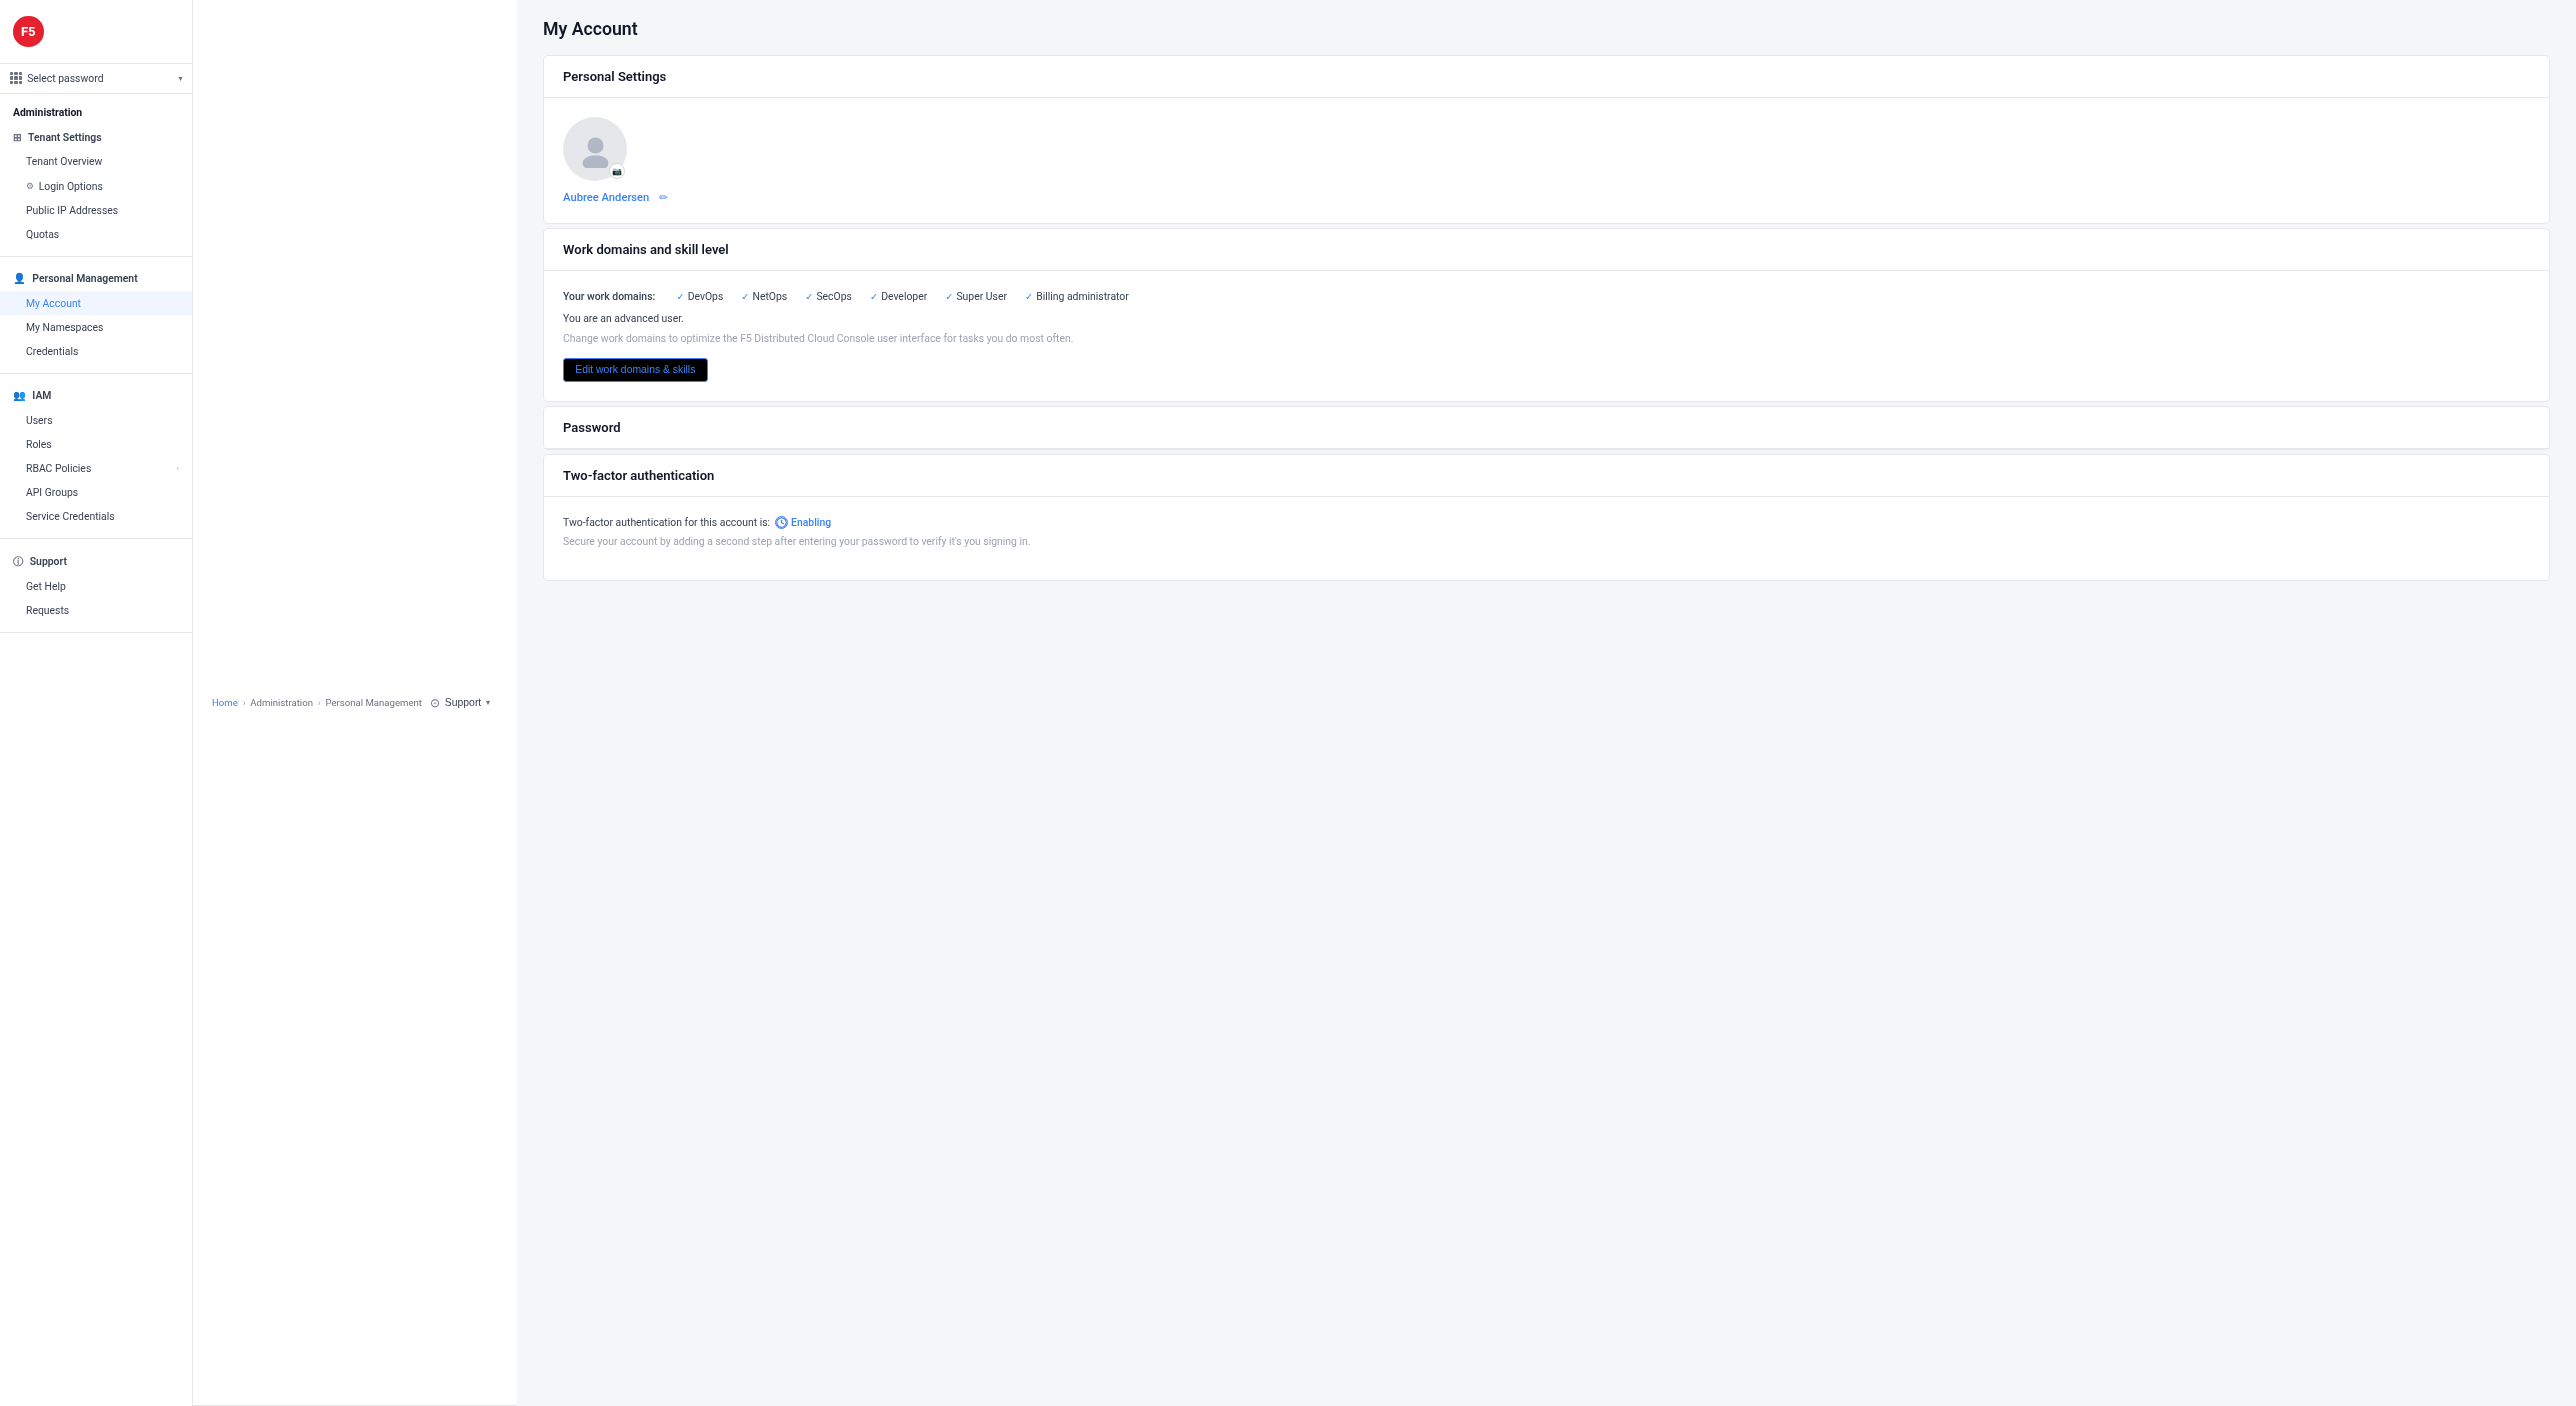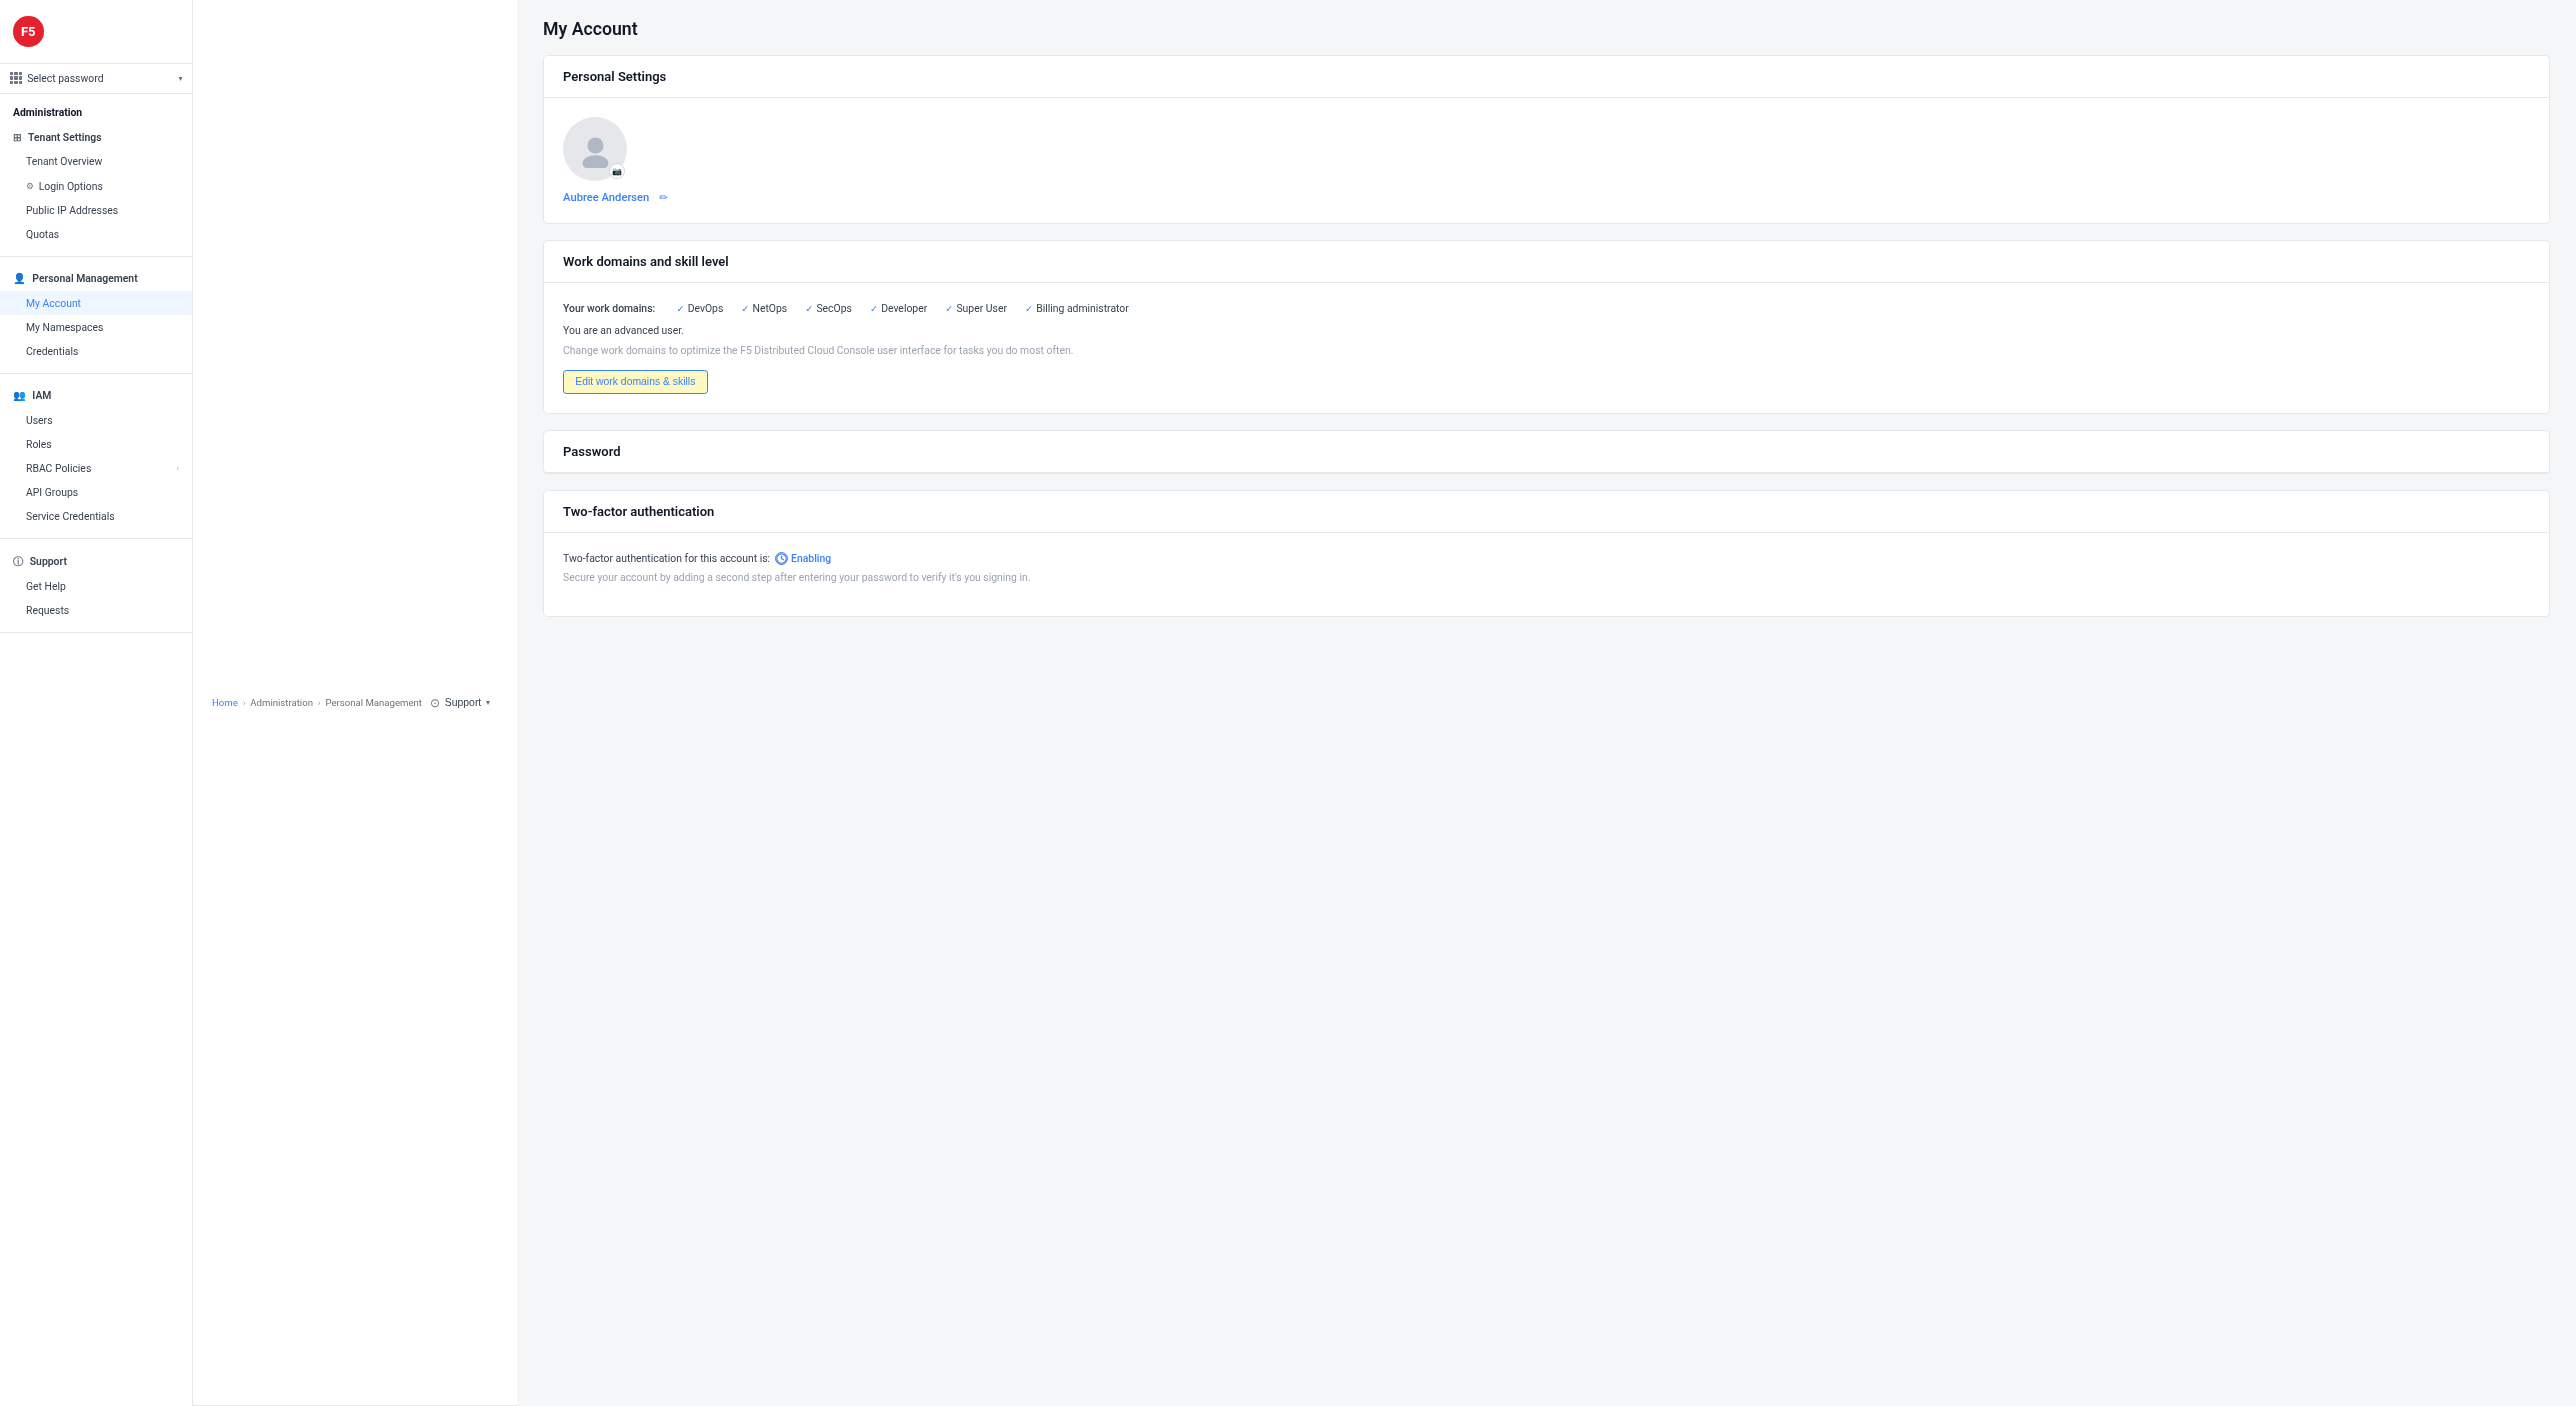--- a/index.html
+++ b/index.html
@@ -164,21 +164,21 @@
       font-size: 17.7px;
       font-weight: 600;
       color: #111827;
       margin-bottom: 16px;
     }
 
     .card {
       background: #fff;
       border: 0.8px solid #e5e7eb;
       border-radius: 4.8px;
-      margin-bottom: 16px;
+      margin-bottom: 4px;
     }
 
     .card-header {
       padding: 13px 19px;
       border-bottom: 0.8px solid #e5e7eb;
       font-size: 13px;
       font-weight: 600;
       color: #111827;
     }
 
@@ -286,21 +286,21 @@
     }
 
     .hint-text {
       color: #9ca3af;
       font-size: 10.4px;
       margin-bottom: 13px;
     }
 
     .btn-outline {
       border: 0.8px solid #3b82f6;
-      background: #fef9c3;
+      background: #000000;
       color: #3b82f6;
       padding: 5.6px 11.2px;
       border-radius: 3.2px;
       font-size: 10.4px;
       cursor: pointer;
     }
 
     
     .twofa-row {
       display: flex;

